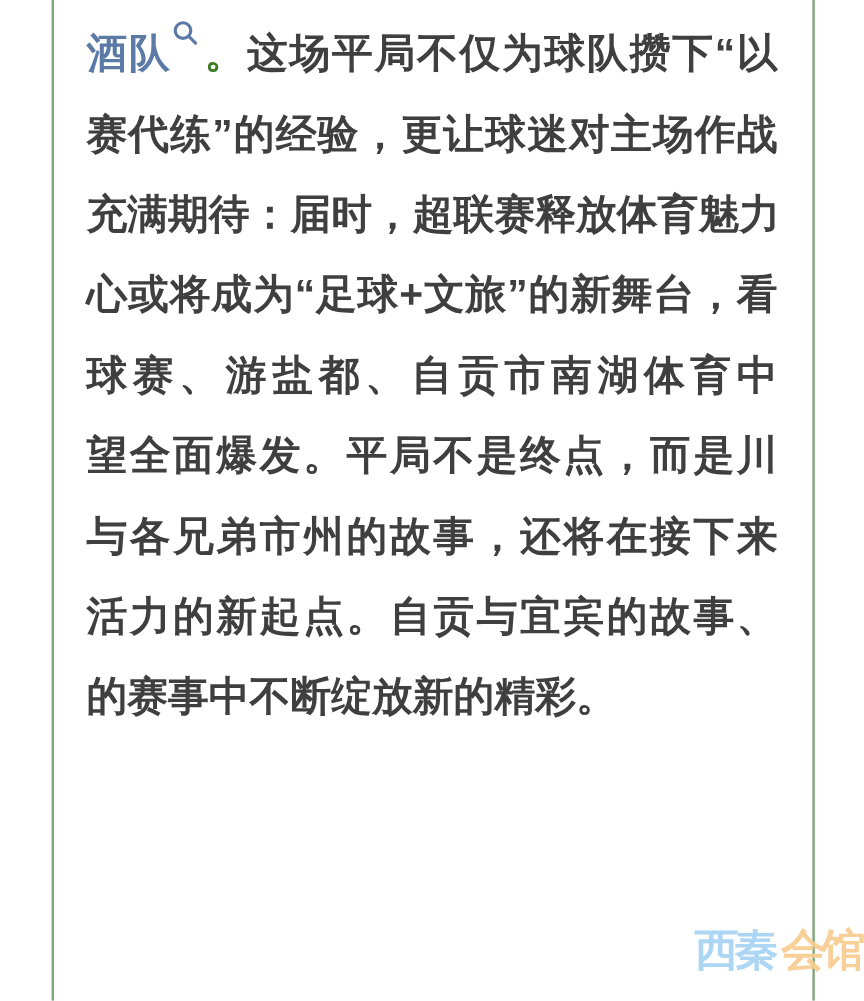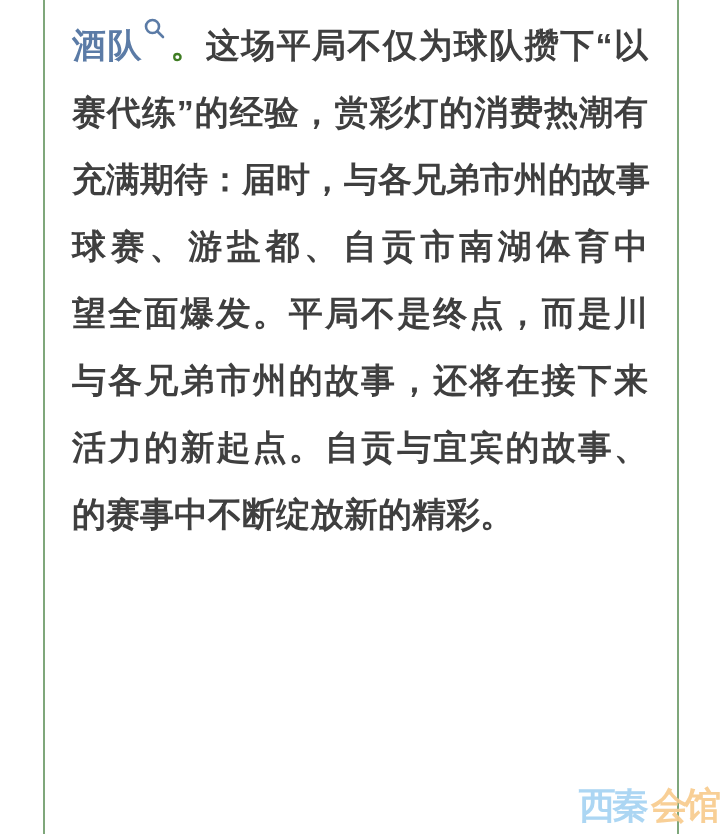--- a/index.html
+++ b/index.html
@@ -49,21 +49,21 @@
     width: 26px;
     height: 24px;
     vertical-align: 16px;
     line-height: 0;
   }
   .search-icon-wrap svg { display: block; }
 
   #watermark {
     position: absolute;
     right: 3px;
-    bottom: 3px;
+    bottom: 17px;
     font-size: 37px;
     font-weight: 700;
     letter-spacing: -4px;
     opacity: 0.92;
     z-index: 3;
     white-space: nowrap;
   }
   #watermark .wm-blue   { color: var(--wm-blue, #a5d3f3); }
   #watermark .wm-orange { color: var(--wm-orange, #f8cc8e); }
 </style>
@@ -71,22 +71,23 @@
 <body style="background: rgb(255, 255, 255);">
 
 <div class="vline" id="vline-left"></div>
 <div class="vline" id="vline-right"></div>
 
 <div id="article">
     <div class="line"><span class="seg-blue">酒队</span><span class="search-icon-wrap"><svg width="24" height="24" viewBox="0 0 24 24" fill="none">
           <circle cx="9.5" cy="9.5" r="6.5" stroke="#5b7ba6" stroke-width="2.6"></circle>
           <line x1="14.5" y1="14.5" x2="20" y2="20" stroke="#5b7ba6" stroke-width="2.6" stroke-linecap="round"></line>
         </svg></span><span class="seg-green">。</span><span class="seg-normal">这场平局不仅为球队攒下“以</span></div>
-    <div class="line"><span class="seg-normal">赛代练”的经验，赏彩灯的消费热潮有</span></div>
-    <div class="line"><span class="seg-normal">充满期待：届时，与各兄弟市州的故事</span></div>
+    <div class="line"><span class="seg-normal">赛代练”的经验，更让球迷对主场作战</span></div>
+    <div class="line"><span class="seg-normal">充满期待：届时，超联赛释放体育魅力</span></div>
+    <div class="line"><span class="seg-normal">心或将成为“足球+文旅”的新舞台，看</span></div>
     <div class="line"><span class="seg-normal">球赛、游盐都、自贡市南湖体育中</span></div>
     <div class="line"><span class="seg-normal">望全面爆发。平局不是终点，而是川</span></div>
     <div class="line"><span class="seg-normal">与各兄弟市州的故事，还将在接下来</span></div>
     <div class="line"><span class="seg-normal">活力的新起点。自贡与宜宾的故事、</span></div>
     <div class="line last"><span class="seg-normal">的赛事中不断绽放新的精彩。</span></div>
   </div>
 
 <div id="watermark">
   <span class="wm-blue">西秦</span>
   <span class="wm-orange">会馆</span>

